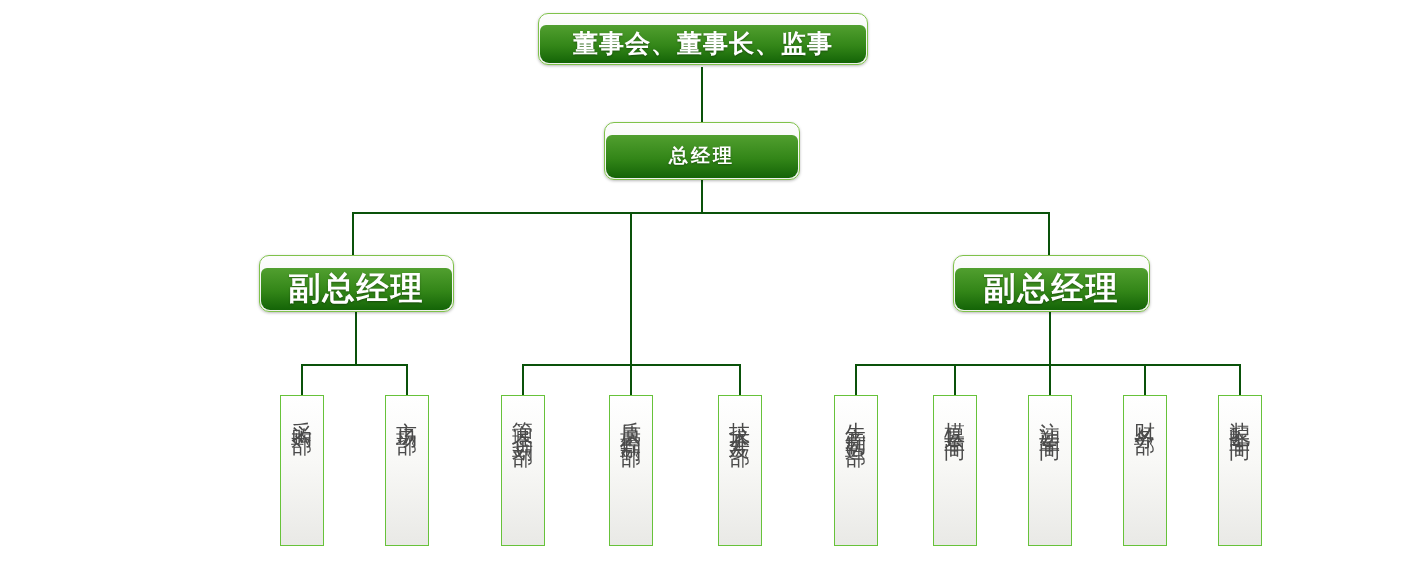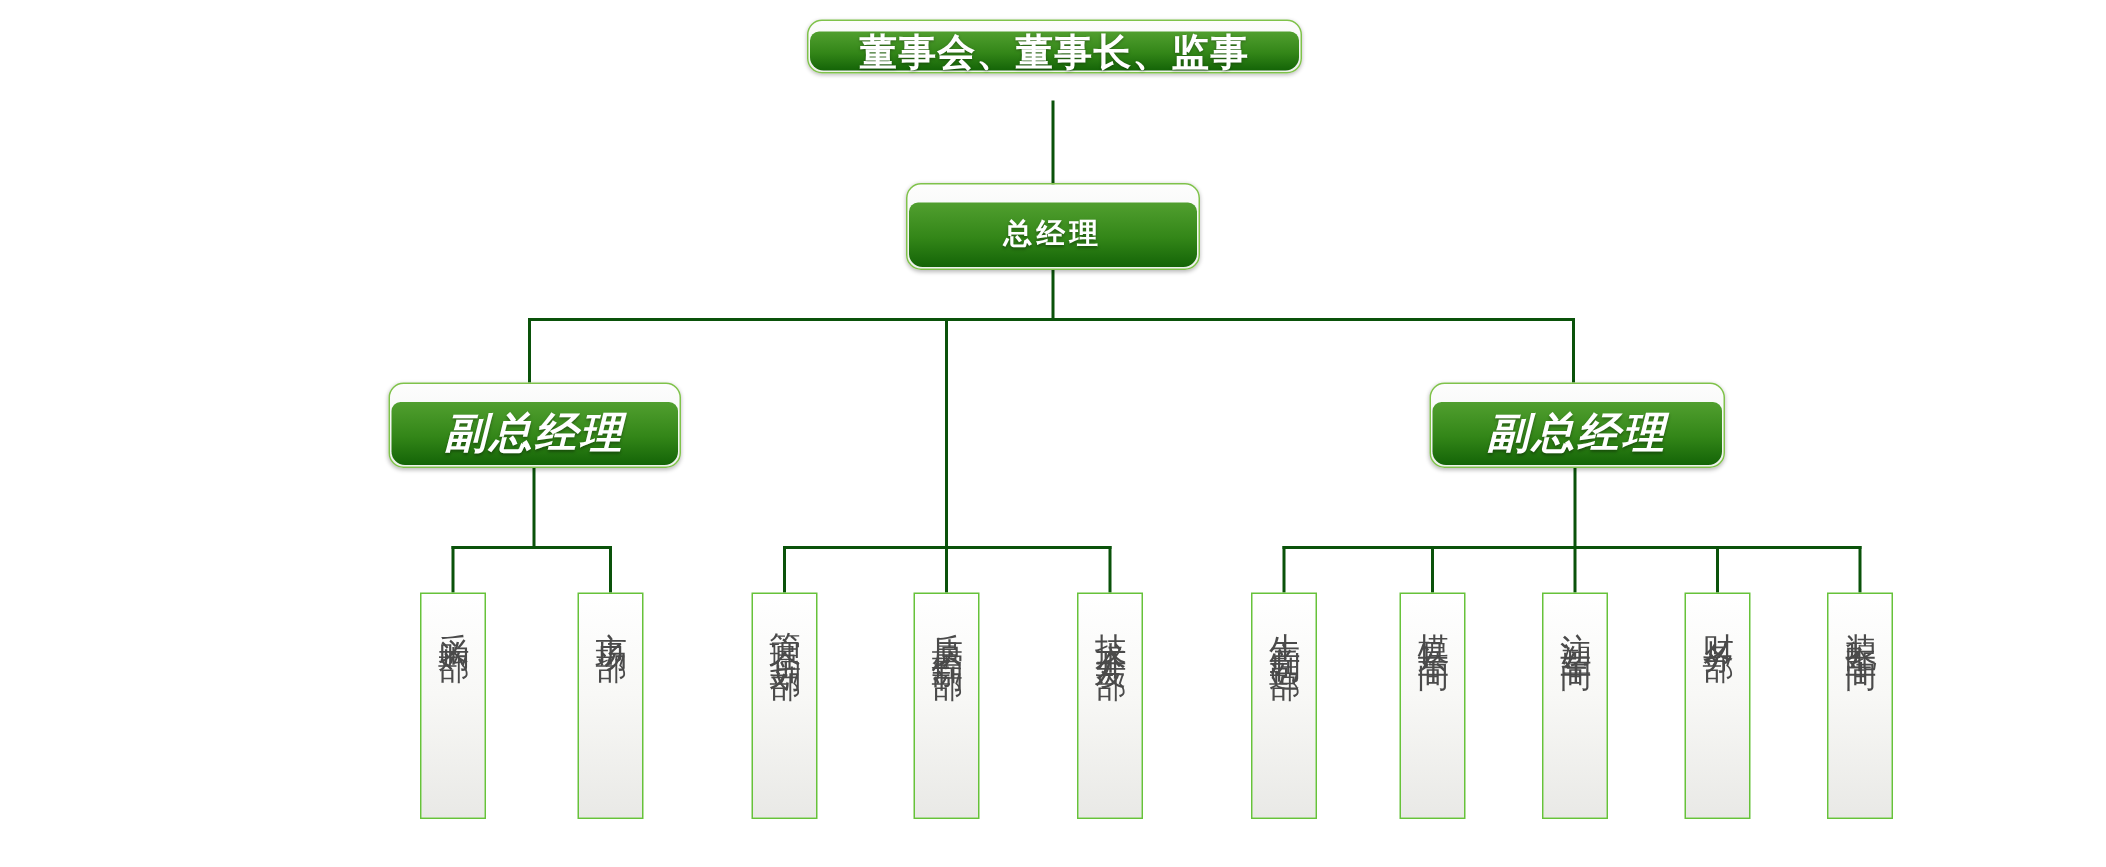--- a/index.html
+++ b/index.html
@@ -33,21 +33,21 @@
   }
   .glabel {
     color: #ffffff;
     font-weight: bold;
     letter-spacing: 2px;
     text-shadow: 0 1px 2px rgba(0,0,0,0.35);
     white-space: nowrap;
   }
   .f-board { font-size: 25px; letter-spacing: 1px; }
   .f-gm    { font-size: 19px; letter-spacing: 3px; }
-  .f-dgm   { font-size: 28px; letter-spacing: 2px; font-style: italic; }
+  .f-dgm   { font-size: 32px; letter-spacing: 2px; }
 
   
   .dept {
     position: absolute;
     top: 395px;
     width: 44px;
     height: 151px;
     border: 1px solid #67c23a;
     background: linear-gradient(180deg, #ffffff 0%, #f8f8f6 45%, #e9e9e6 100%);
     display: flex;
@@ -87,21 +87,21 @@
   <div class="line" style="left:522px; top:364px; width:219px; height:2px;"></div>
   <div class="line" style="left:522px; top:364px; width:2px;  height:31px;"></div>
   <div class="line" style="left:739px; top:364px; width:2px;  height:31px;"></div>
   <div class="line" style="left:1049px;top:312px; width:2px;  height:83px;"></div>
   <div class="line" style="left:855px; top:364px; width:386px; height:2px;"></div>
   <div class="line" style="left:855px; top:364px; width:2px;  height:31px;"></div>
   <div class="line" style="left:954px; top:364px; width:2px;  height:31px;"></div>
   <div class="line" style="left:1144px;top:364px; width:2px;  height:31px;"></div>
   <div class="line" style="left:1239px;top:364px; width:2px;  height:31px;"></div>
 
-  <div class="gnode" style="left:538px; top:13px; width:330px; height:36px;">
+  <div class="gnode" style="left:538px; top:13px; width:330px; height:52px;">
     <div class="gbody">
       <span class="glabel f-board">董事会、董事长、监事</span>
     </div>
   </div>
 
   <div class="gnode" style="left:604px; top:122px; width:196px; height:58px;">
     <div class="gbody">
       <span class="glabel f-gm">总经理</span>
     </div>
   </div>

